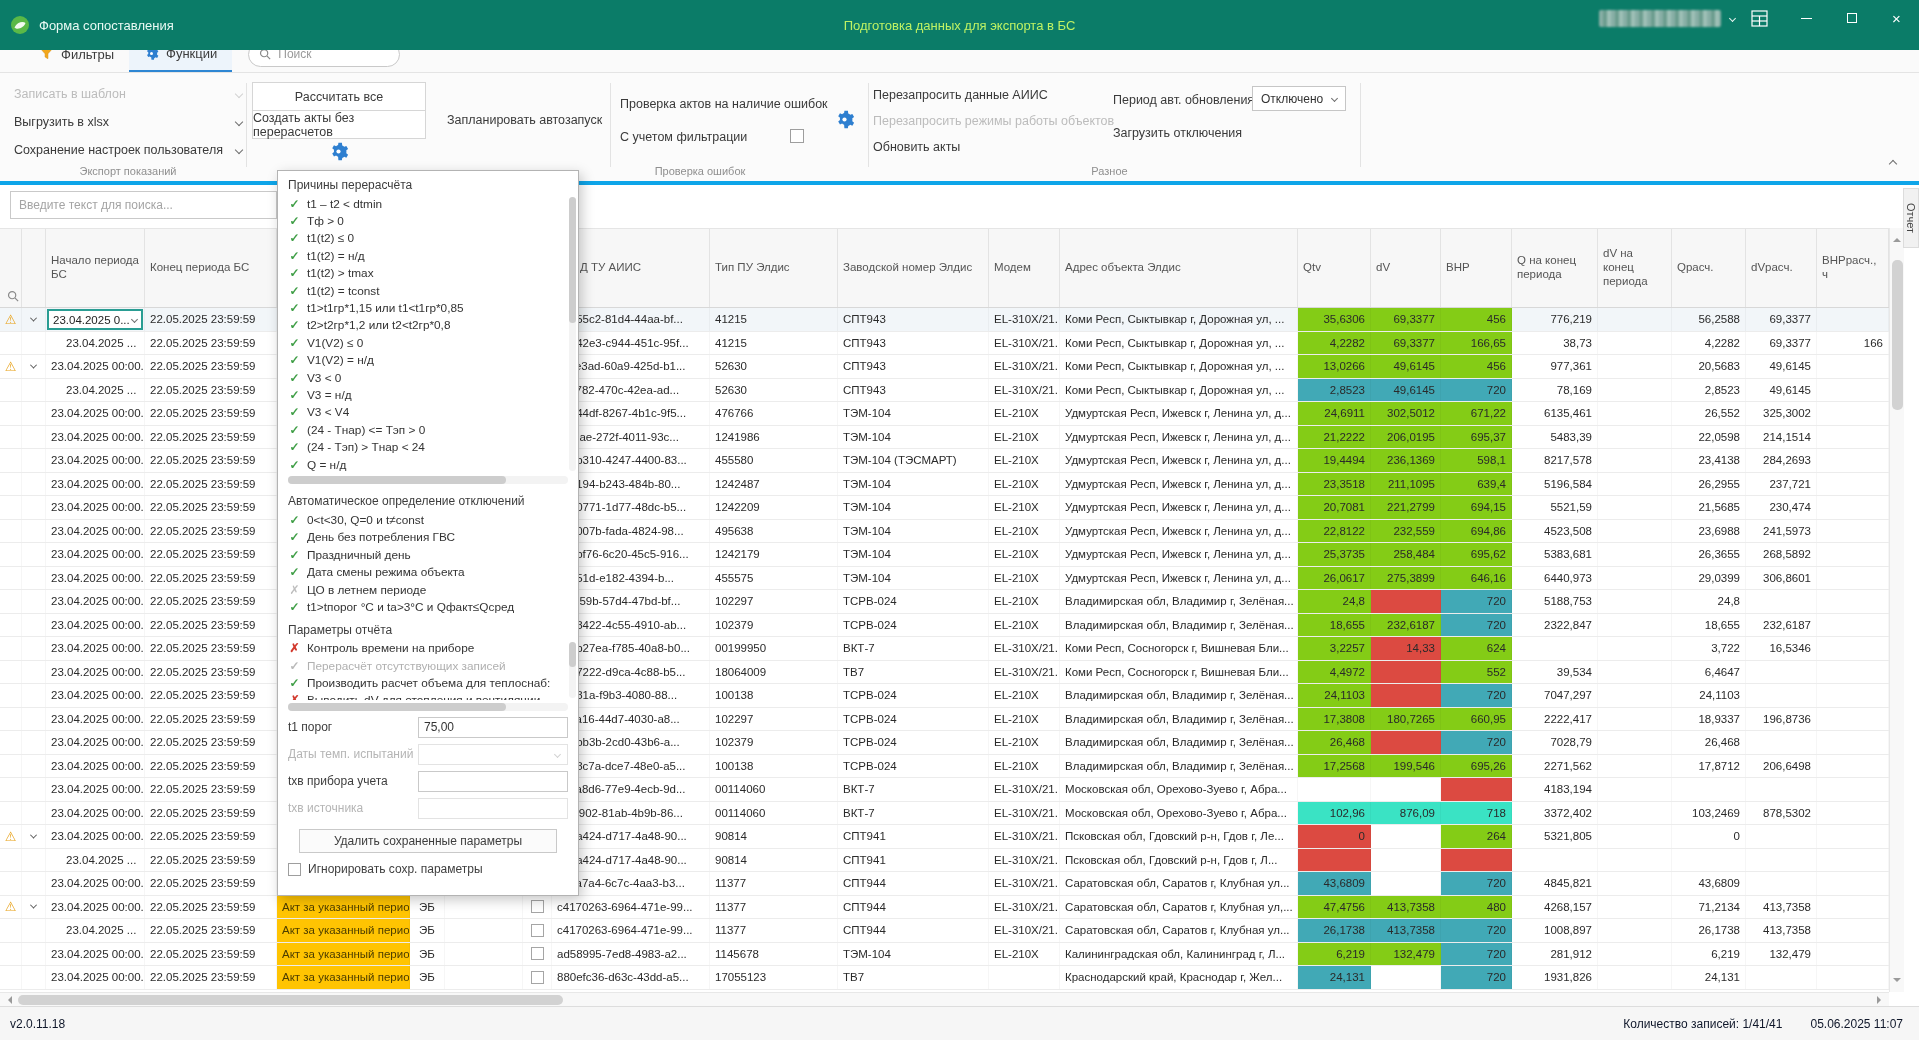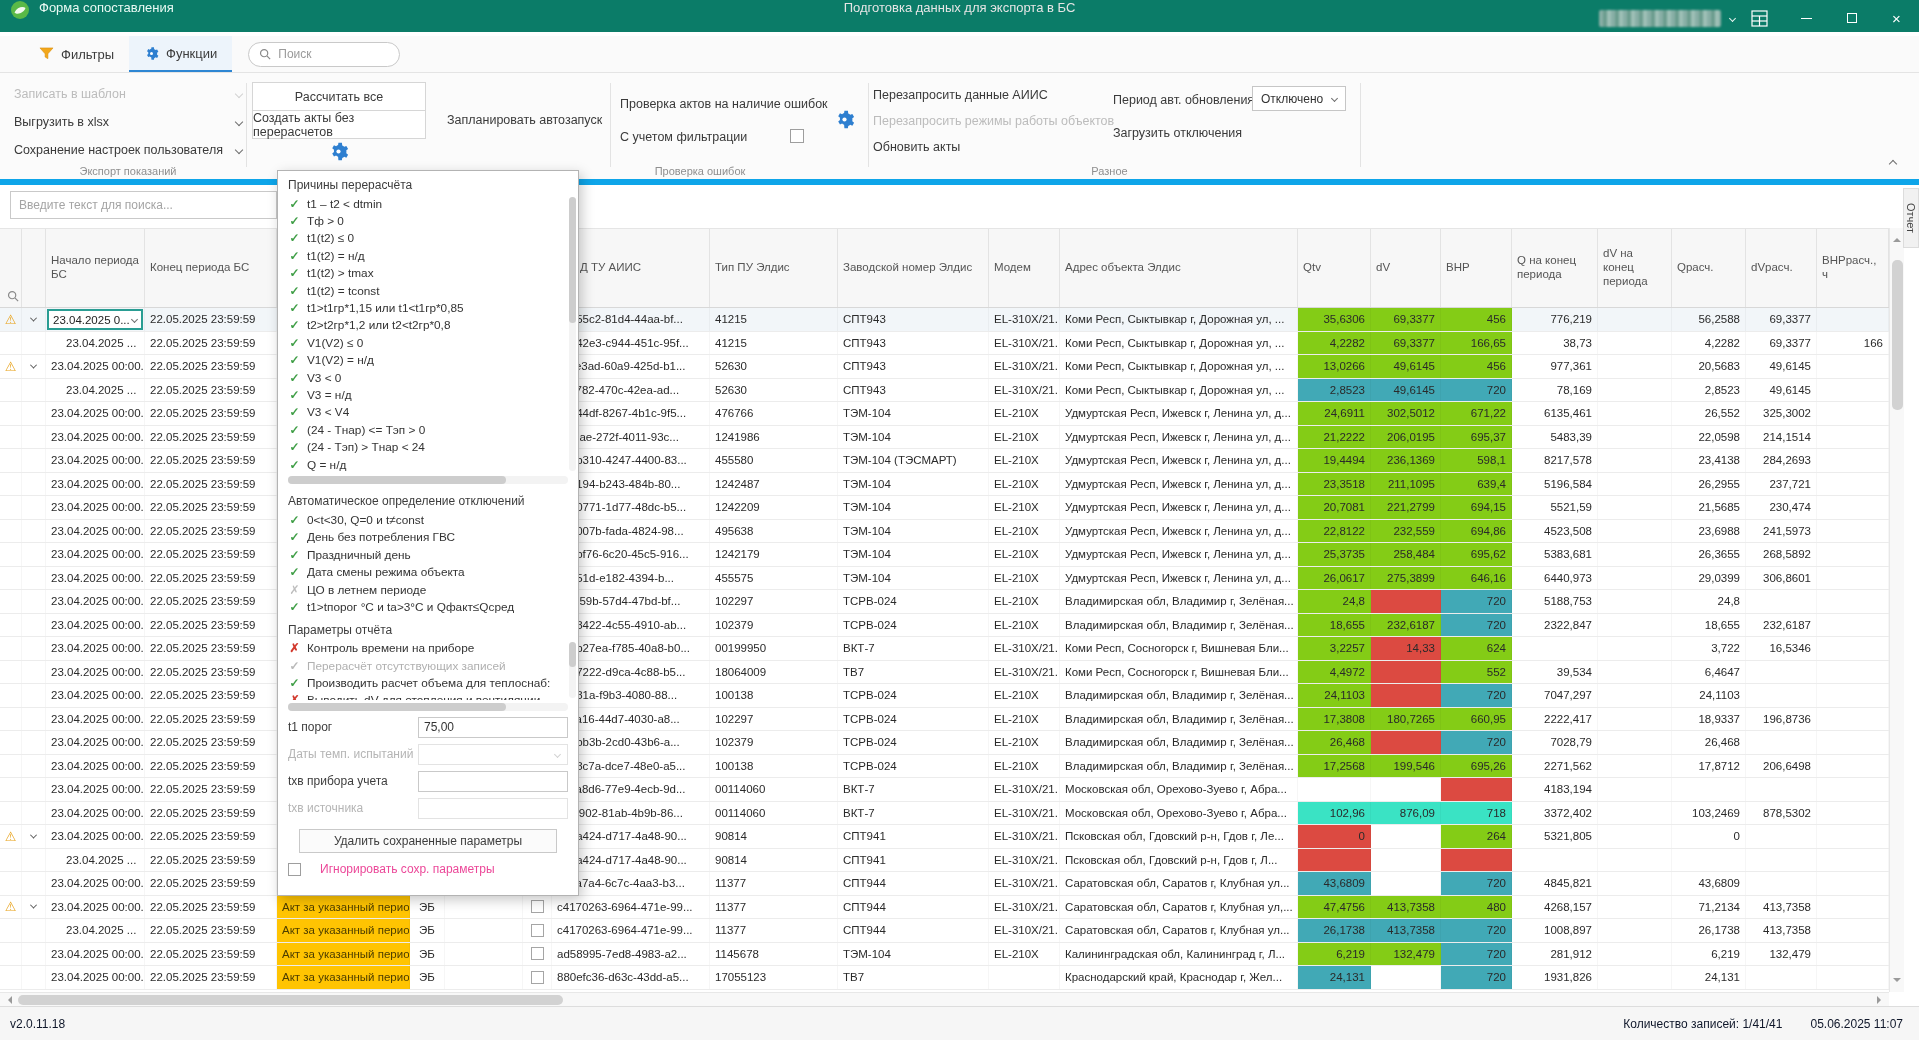--- a/index.html
+++ b/index.html
@@ -1,23 +1,23 @@
 <!DOCTYPE html>
 <html><head>
 <meta charset="utf-8">
 <style>
 *{box-sizing:border-box;margin:0;padding:0}
 html,body{width:1919px;height:1040px;overflow:hidden}
 body{font-family:"Liberation Sans",sans-serif;background:#fff;position:relative;font-size:12px;color:#333}
 
 
-.titlebar{position:absolute;top:0;left:0;width:1919px;height:32px;background:#0b7c68;display:flex;align-items:flex-start;color:#fff;z-index:60}
+.titlebar{position:absolute;top:0;left:0;width:1919px;height:50px;background:#0b7c68;display:flex;align-items:center;color:#fff;z-index:60}
 .app-icon{width:20px;height:20px;margin:0 9px 0 10px}
 .app-title{font-size:13px;color:#eafaf4}
-.win-title{position:absolute;left:50%;transform:translateX(-50%);font-size:13px;color:#e5e5e5}
+.win-title{position:absolute;left:50%;transform:translateX(-50%);font-size:13px;color:#bef264}
 .tb-right{position:absolute;right:0;top:0;height:36px;display:flex;align-items:center}
 .blur-box{width:122px;height:17px;background:repeating-linear-gradient(90deg,#9fb8b1 0 4px,#7da396 4px 8px,#b8ccc5 8px 12px);filter:blur(1.3px);border-radius:2px;margin-right:9px;opacity:.85}
 .tb-caret{margin-right:16px}
 .tb-grid{width:17px;height:17px;margin-right:16px}
 .win-btn{width:45px;height:36px;display:flex;align-items:center;justify-content:center;font-size:15px;color:#fff}
 .min-glyph{width:11px;height:1px;background:#fff;display:block}
 .max-glyph{width:10px;height:10px;border:1px solid #fff;display:block}
 
 
 .chev{display:inline-block;width:6px;height:6px;border-right:1.4px solid #6f6f6f;border-bottom:1.4px solid #6f6f6f;transform:rotate(45deg)}
@@ -28,21 +28,21 @@
 
 .tabbar{position:absolute;top:36px;left:0;width:1919px;height:37px;background:#fafafa;border-bottom:1px solid #e4e4e4;display:flex;align-items:center;z-index:5}
 .tab{display:flex;align-items:center;gap:7px;height:100%;padding:0 15px;font-size:13px;color:#3c3c3c}
 .tab.first{margin-left:24px}
 .tab.active{background:#edf4fb;border-bottom:2px solid #2e86d3}
 .searchbox{display:flex;align-items:center;gap:7px;margin-left:16px;width:152px;height:25px;border:1px solid #c9c9c9;border-radius:13px;background:#fff;padding:0 10px}
 .searchbox input{border:none;outline:none;width:108px;font-size:12px;font-family:inherit;color:#444;background:transparent}
 .searchbox input::placeholder{color:#9a9a9a}
 
 
-.ribbon{position:absolute;top:73px;left:0;width:1919px;height:112px;background:#fbfbfb;border-bottom:6px solid #0ea5e9;z-index:4}
+.ribbon{position:absolute;top:73px;left:0;width:1919px;height:112px;background:#fbfbfb;border-bottom:4px solid #0ea5e9;z-index:4}
 .drop-item{position:absolute;left:14px;width:228px;display:flex;justify-content:space-between;align-items:center;font-size:12.5px;color:#3a3a3a;height:20px}
 .rtext{position:absolute;font-size:12.5px;color:#3a3a3a;white-space:nowrap}
 .dis{color:#bcbcbc !important}
 .dis .chev{border-color:#d2d2d2}
 .btn-box{position:absolute;left:252px;width:174px;height:29px;border:1px solid #d6d6d6;background:#fff;display:flex;align-items:center;justify-content:center;font-size:12.5px;color:#3a3a3a}
 .gear-btn{position:absolute;display:flex;align-items:center;justify-content:center}
 .combo{position:absolute;border:1px solid #c6c6c6;background:#fff;display:flex;align-items:center;justify-content:space-between;padding:0 8px;font-size:12px;color:#333}
 .checksq{position:absolute;width:14px;height:14px;border:1px solid #9e9e9e;background:#fff}
 .glabel{position:absolute;top:92px;font-size:11px;color:#8f8f8f;text-align:center}
 .vsep{position:absolute;top:10px;height:84px;width:1px;background:#e3e3e3}
@@ -107,21 +107,21 @@
 .p-vthumb{position:absolute;top:0;left:0;width:7px;height:46%;background:#cdcdcd;border-radius:4px}
 .p-hscroll{height:8px;margin:3px 10px;background:#f3f3f3;border-radius:4px;position:relative}
 .p-hthumb{position:absolute;left:0;top:0;height:8px;width:78%;background:#cdcdcd;border-radius:4px}
 .p-field{display:flex;align-items:center;justify-content:space-between;padding:3px 10px;height:27px}
 .p-field label{font-size:12px;color:#3d3d3d}
 .p-field.dis label{color:#b5b5b5}
 .p-input{width:150px;height:21px;border:1px solid #c9c9c9;font-size:12px;font-family:inherit;padding:0 5px;color:#333;background:#fff}
 .p-field.dis .p-input{border-color:#e3e3e3}
 .p-combo{width:150px;height:21px;border:1px solid #e3e3e3;display:flex;align-items:center;justify-content:flex-end;padding:0 7px;background:#fff}
 .p-btn{display:block;margin:7px auto 4px;width:258px;height:24px;border:1px solid #c9c9c9;background:#fbfbfb;font-size:12px;color:#3d3d3d;font-family:inherit}
-.p-check{display:flex;align-items:flex-end;gap:19px;padding:5px 10px;font-size:12px;color:#ec4899}
+.p-check{display:flex;align-items:flex-end;gap:7px;padding:5px 10px;font-size:12px;color:#404040}
 .cbx{width:13px;height:13px;border:1px solid #9e9e9e;background:#fff;display:inline-block;flex:none}
 </style>
 </head>
 <body>
 
 <div class="titlebar">
   <div class="app-icon">
     <svg width="20" height="20" viewBox="0 0 20 20">
         <circle cx="10" cy="10" r="9" fill="#5ab947"></circle>
         <path d="M4.5 12.5c2.5-5.5 8.5-6.5 11-4.5-1.5 4.5-8 7.5-11 4.5z" fill="#fff" opacity=".92"></path>

